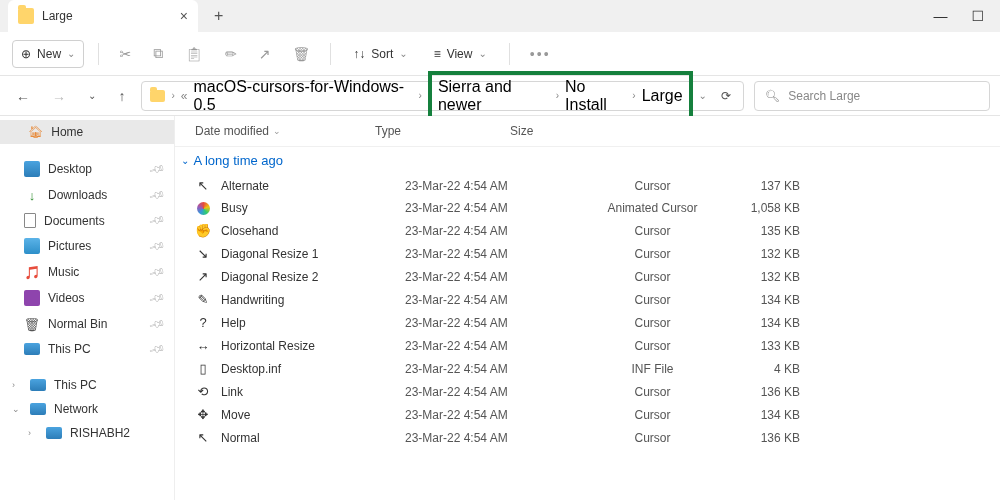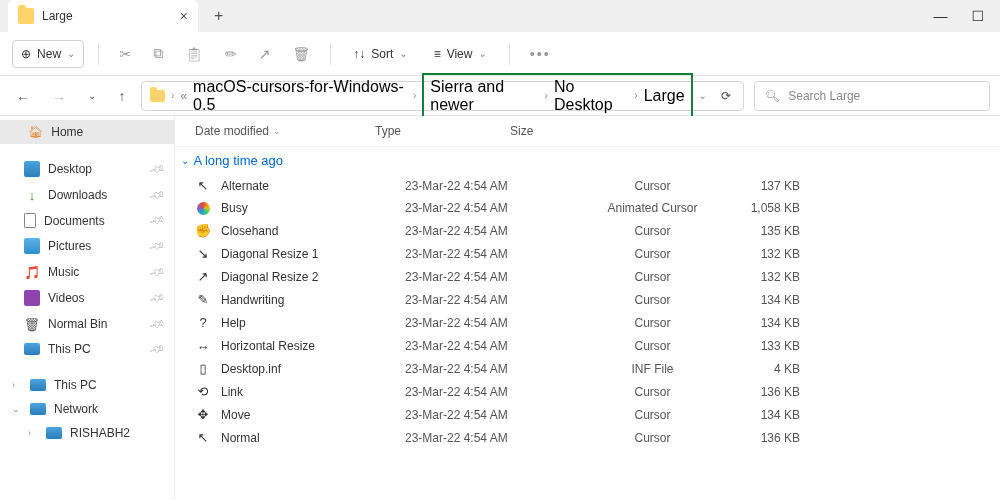--- a/index.html
+++ b/index.html
@@ -24,21 +24,21 @@
 
 
 .addr-row { display: flex; align-items: center; height: 40px; background: #fff; padding: 0 10px; gap: 10px; border-bottom: 1px solid #e5e5e5; }
 .nav-arrow { color: #555; font-size: 14px; padding: 4px 6px; }
 .nav-arrow.disabled { color: #bbb; }
 .addr-box { flex: 1; display: flex; align-items: center; border: 1px solid #d6d6d6; border-radius: 4px; height: 30px; padding: 0 8px; gap: 6px; background: #fff; position: relative; }
 .folder-ico { width: 16px; height: 12px; background: #ffd56b; border-radius: 2px; position: relative; }
 .folder-ico::before { content: ""; position: absolute; top: -3px; left: 0; width: 7px; height: 4px; background: #ffd56b; border-radius: 2px 2px 0 0; }
 .chev { color: #888; font-size: 10px; }
 .crumb { font-size: 16px; color: #000000; }
-.highlight-box { border: 2px solid #15803d; padding: 3px 6px; display: flex; align-items: center; gap: 6px; }
+.highlight-box { border: 4px solid #15803d; padding: 3px 6px; display: flex; align-items: center; gap: 6px; }
 .addr-drop { margin-left: auto; color: #888; font-size: 10px; }
 .refresh { color: #555; padding: 4px; margin-left: 4px; }
 .search-box { width: 236px; display: flex; align-items: center; border: 1px solid #d6d6d6; border-radius: 4px; height: 30px; padding: 0 10px; gap: 8px; background: #fff; color: #888; }
 
 
 .body-area { display: flex; height: calc(500px - 32px - 44px - 40px); background: #fff; }
 .sidebar { width: 175px; border-right: 1px solid #eee; overflow-y: auto; padding-top: 4px; }
 .side-item { display: flex; align-items: center; gap: 8px; padding: 5px 10px 5px 24px; font-size: 12px; position: relative; }
 .side-item.home { background: #e9e9e9; padding-left: 28px; }
 .side-item.home .home-ico { color: #e78b3c; }
@@ -128,21 +128,21 @@
   <span class="nav-arrow">↑</span>
   <div class="addr-box">
     <span class="folder-ico"></span>
     <span class="chev">›</span>
     <span style="color:#888;">«</span>
     <span class="crumb">macOS-cursors-for-Windows-0.5</span>
     <span class="chev">›</span>
     <span class="highlight-box">
       <span class="crumb">Sierra and newer</span>
       <span class="chev">›</span>
-      <span class="crumb">No Desktop</span>
+      <span class="crumb">No Install</span>
       <span class="chev">›</span>
       <span class="crumb">Large</span>
     </span>
     <span class="addr-drop">⌄</span>
     <span class="refresh">⟳</span>
   </div>
   <div class="search-box">
     <span>🔍︎</span>
     <span>Search Large</span>
   </div>

